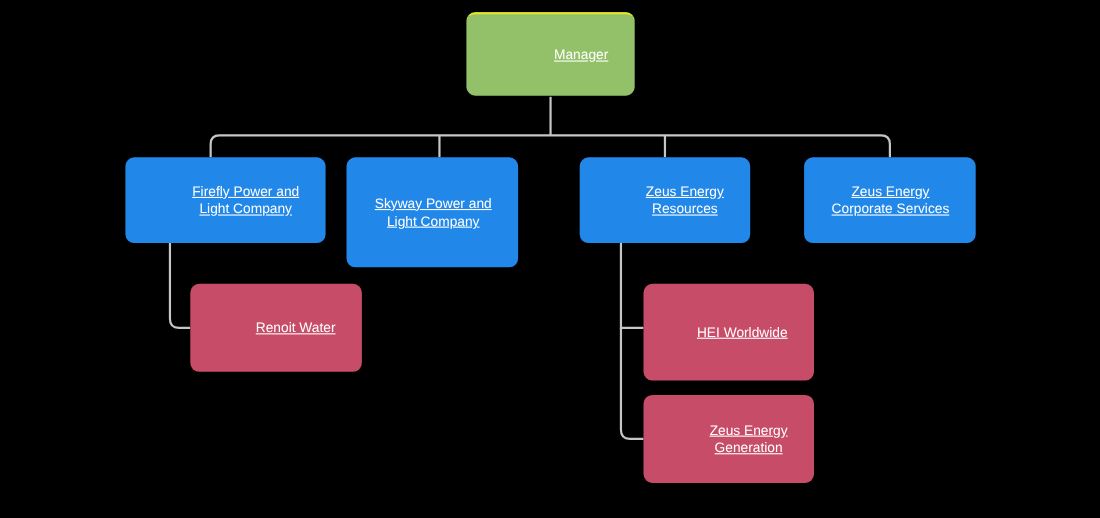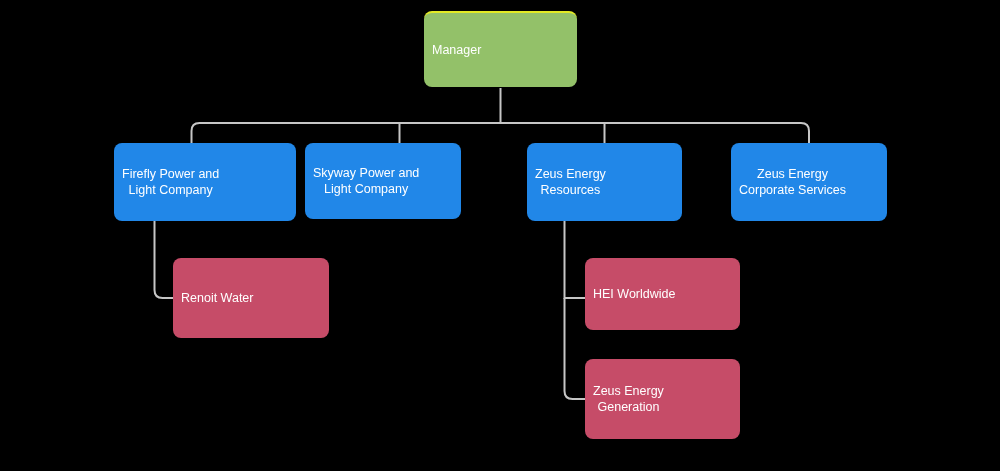--- a/index.html
+++ b/index.html
@@ -22,47 +22,48 @@
     width: 1000px;
     height: 471px;
     pointer-events: none;
   }
   .node {
     position: absolute;
     box-sizing: border-box;
     border-radius: 8px;
     display: flex;
     align-items: center;
-    justify-content: flex-start;
+    justify-content: flex-end;
     text-align: center;
     color: var(--label, #ffffff);
     font-size: 12.5px;
     line-height: 1.3;
     white-space: pre-line;
-    padding: 4px 8px;
+    padding: 4px 24px;
     cursor: pointer;
+    text-decoration: underline;
   }
   .node.green {
     background: var(--green, #93c169);
     border-top: 2px solid var(--yellow, #e3ea25);
   }
   .node.blue {
     background: var(--blue, #2187e8);
   }
   .node.red {
     background: var(--red, #c64c68);
   }
   
   .n-manager    { left: 424px; top: 11px;  width: 153px; height: 76px; }
   .n-firefly    { left: 114px; top: 143px; width: 182px; height: 78px; }
-  .n-skyway     { left: 305px; top: 143px; width: 156px; height: 76px; }
+  .n-skyway     { left: 315px; top: 143px; width: 156px; height: 100px; }
   .n-zeusres    { left: 527px; top: 143px; width: 155px; height: 78px; }
   .n-corporate  { left: 731px; top: 143px; width: 156px; height: 78px; }
   .n-renoit     { left: 173px; top: 258px; width: 156px; height: 80px; }
-  .n-hei        { left: 585px; top: 258px; width: 155px; height: 72px; }
+  .n-hei        { left: 585px; top: 258px; width: 155px; height: 88px; }
   .n-generation { left: 585px; top: 359px; width: 155px; height: 80px; }
 </style>
 </head>
 <body>
 
 <div class="canvas" style="--bg: #000000; --green: #93c169; --yellow: #e3ea25; --blue: #2187e8; --red: #c64c68; --label: #ffffff;">
 
   <svg class="connectors" viewBox="0 0 1000 471" fill="none" stroke-width="2">
     <path d="M 500.5 88 L 500.5 123" stroke="#c6c6c6"></path>
     <path d="M 191.5 143 L 191.5 131 Q 191.5 123 199.5 123 L 801 123 Q 809 123 809 131 L 809 143" stroke="#c6c6c6"></path>

